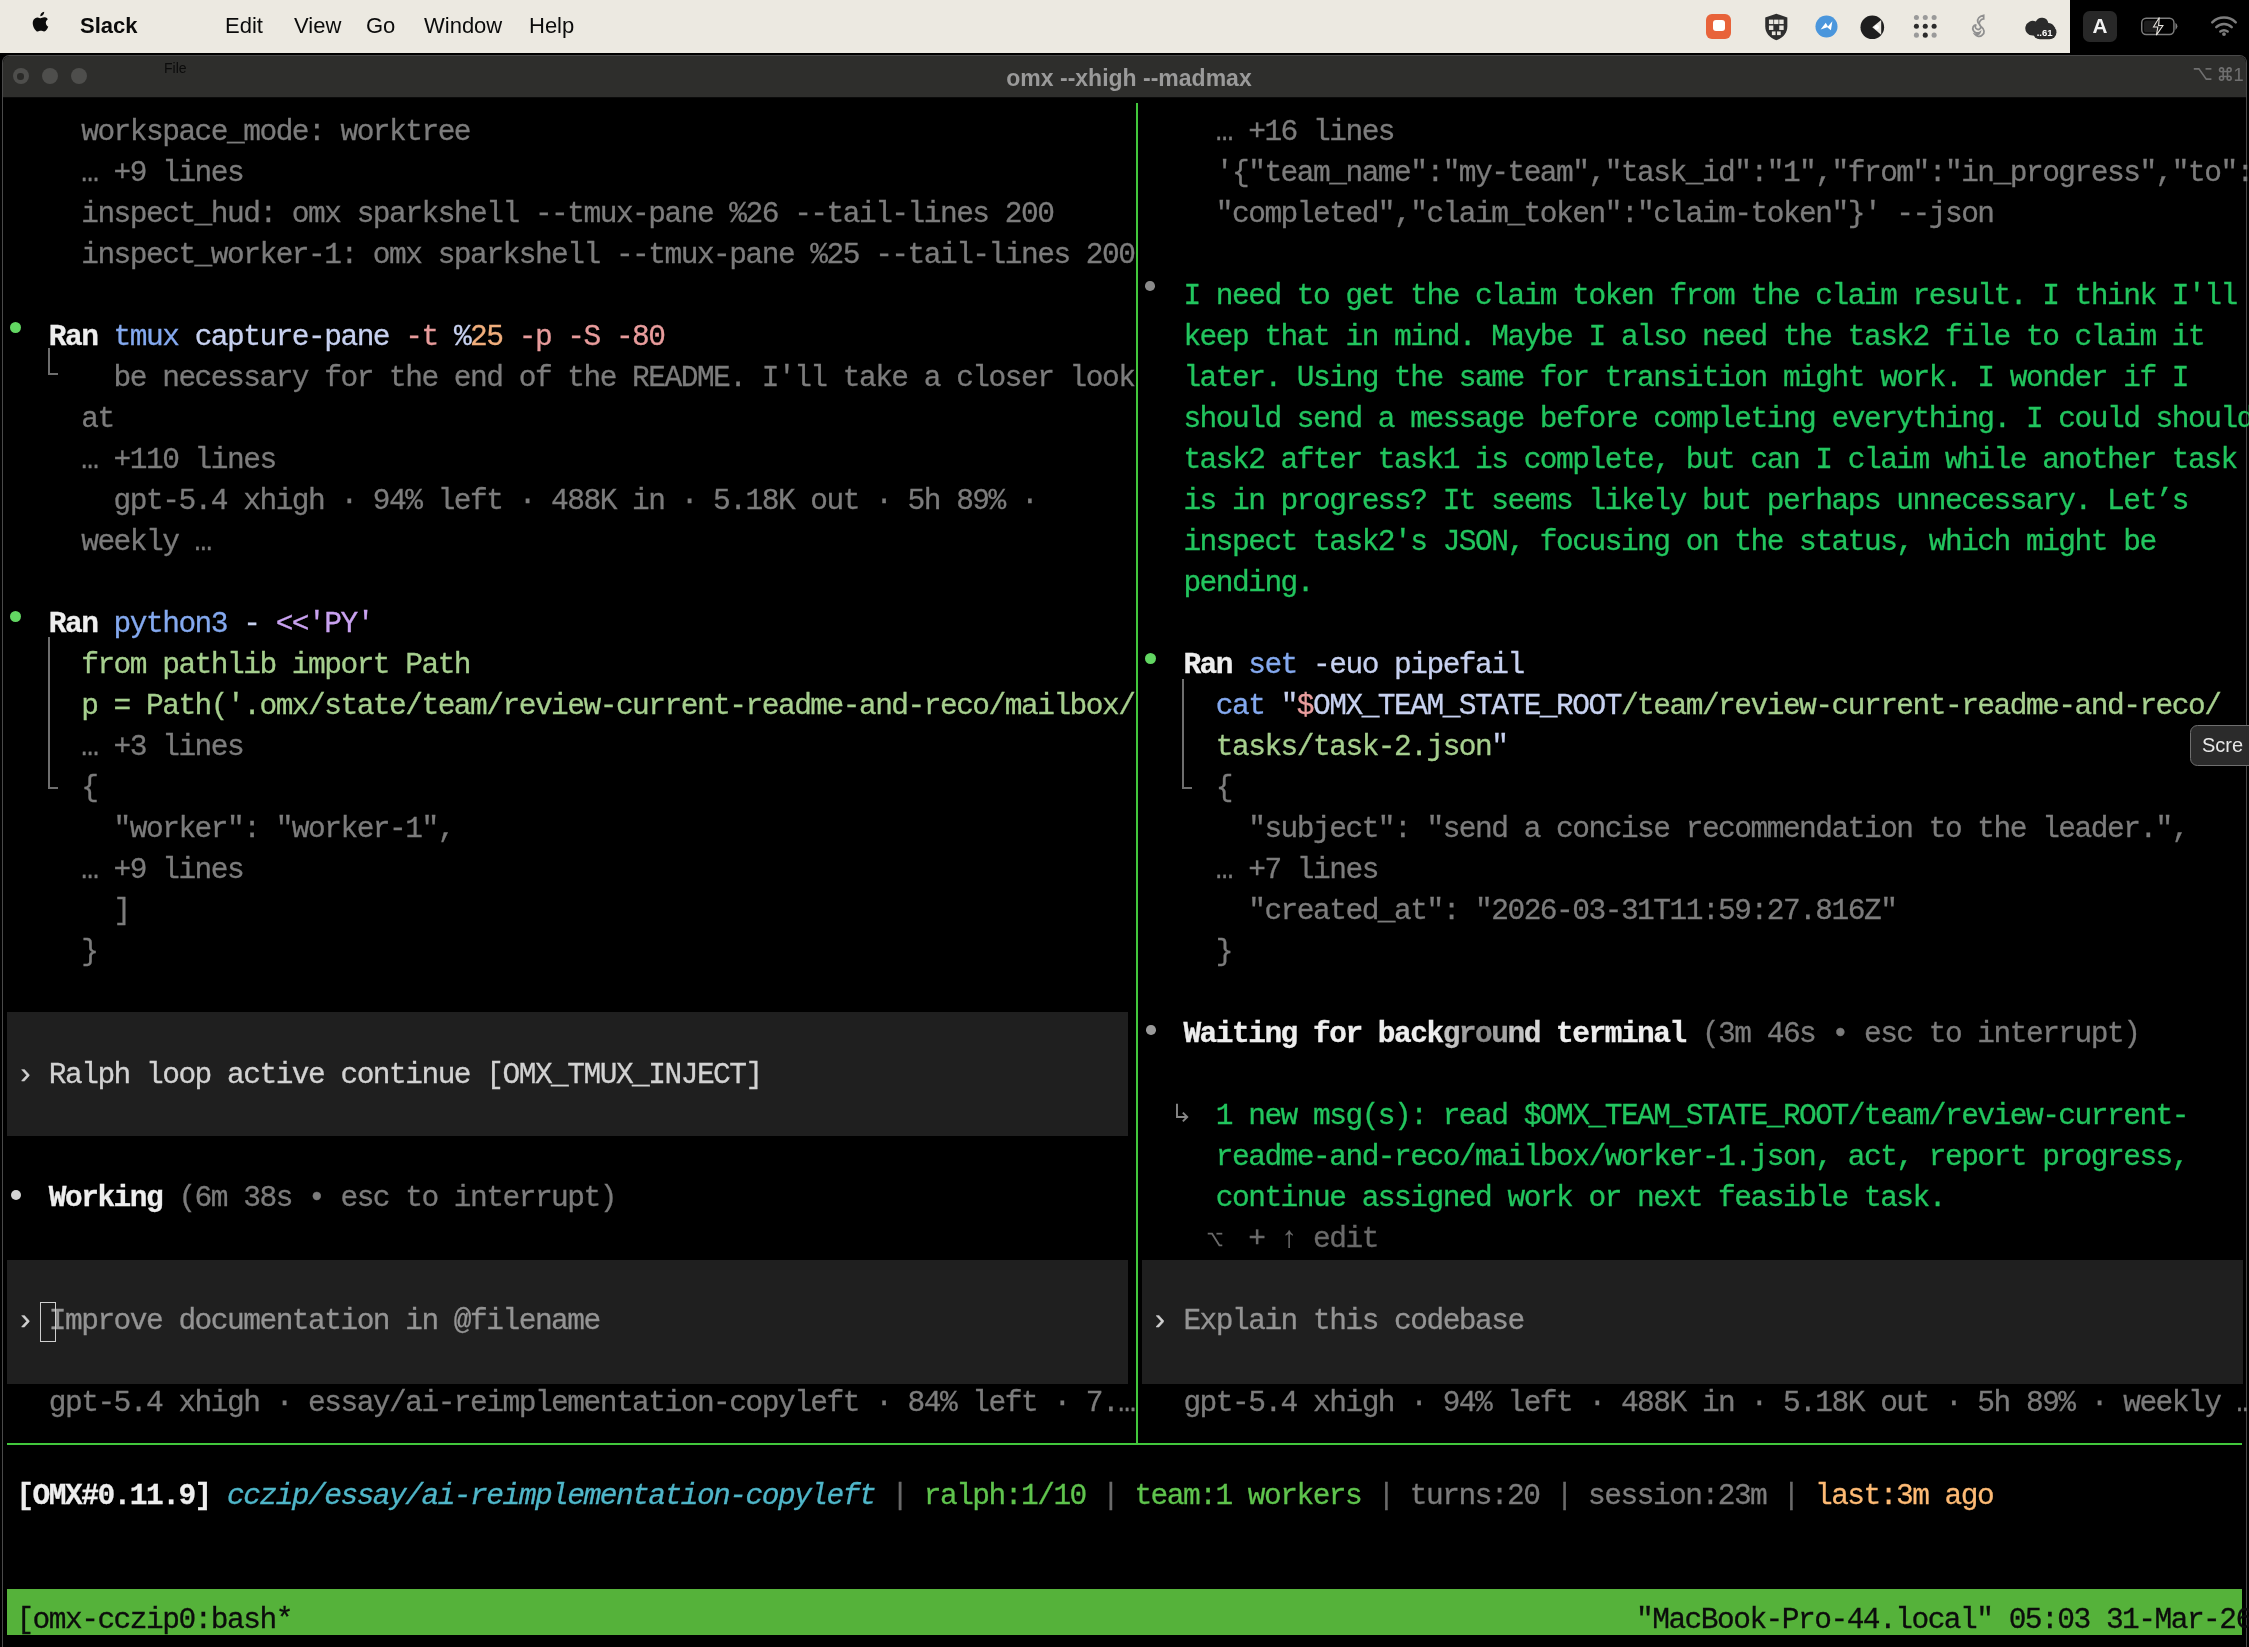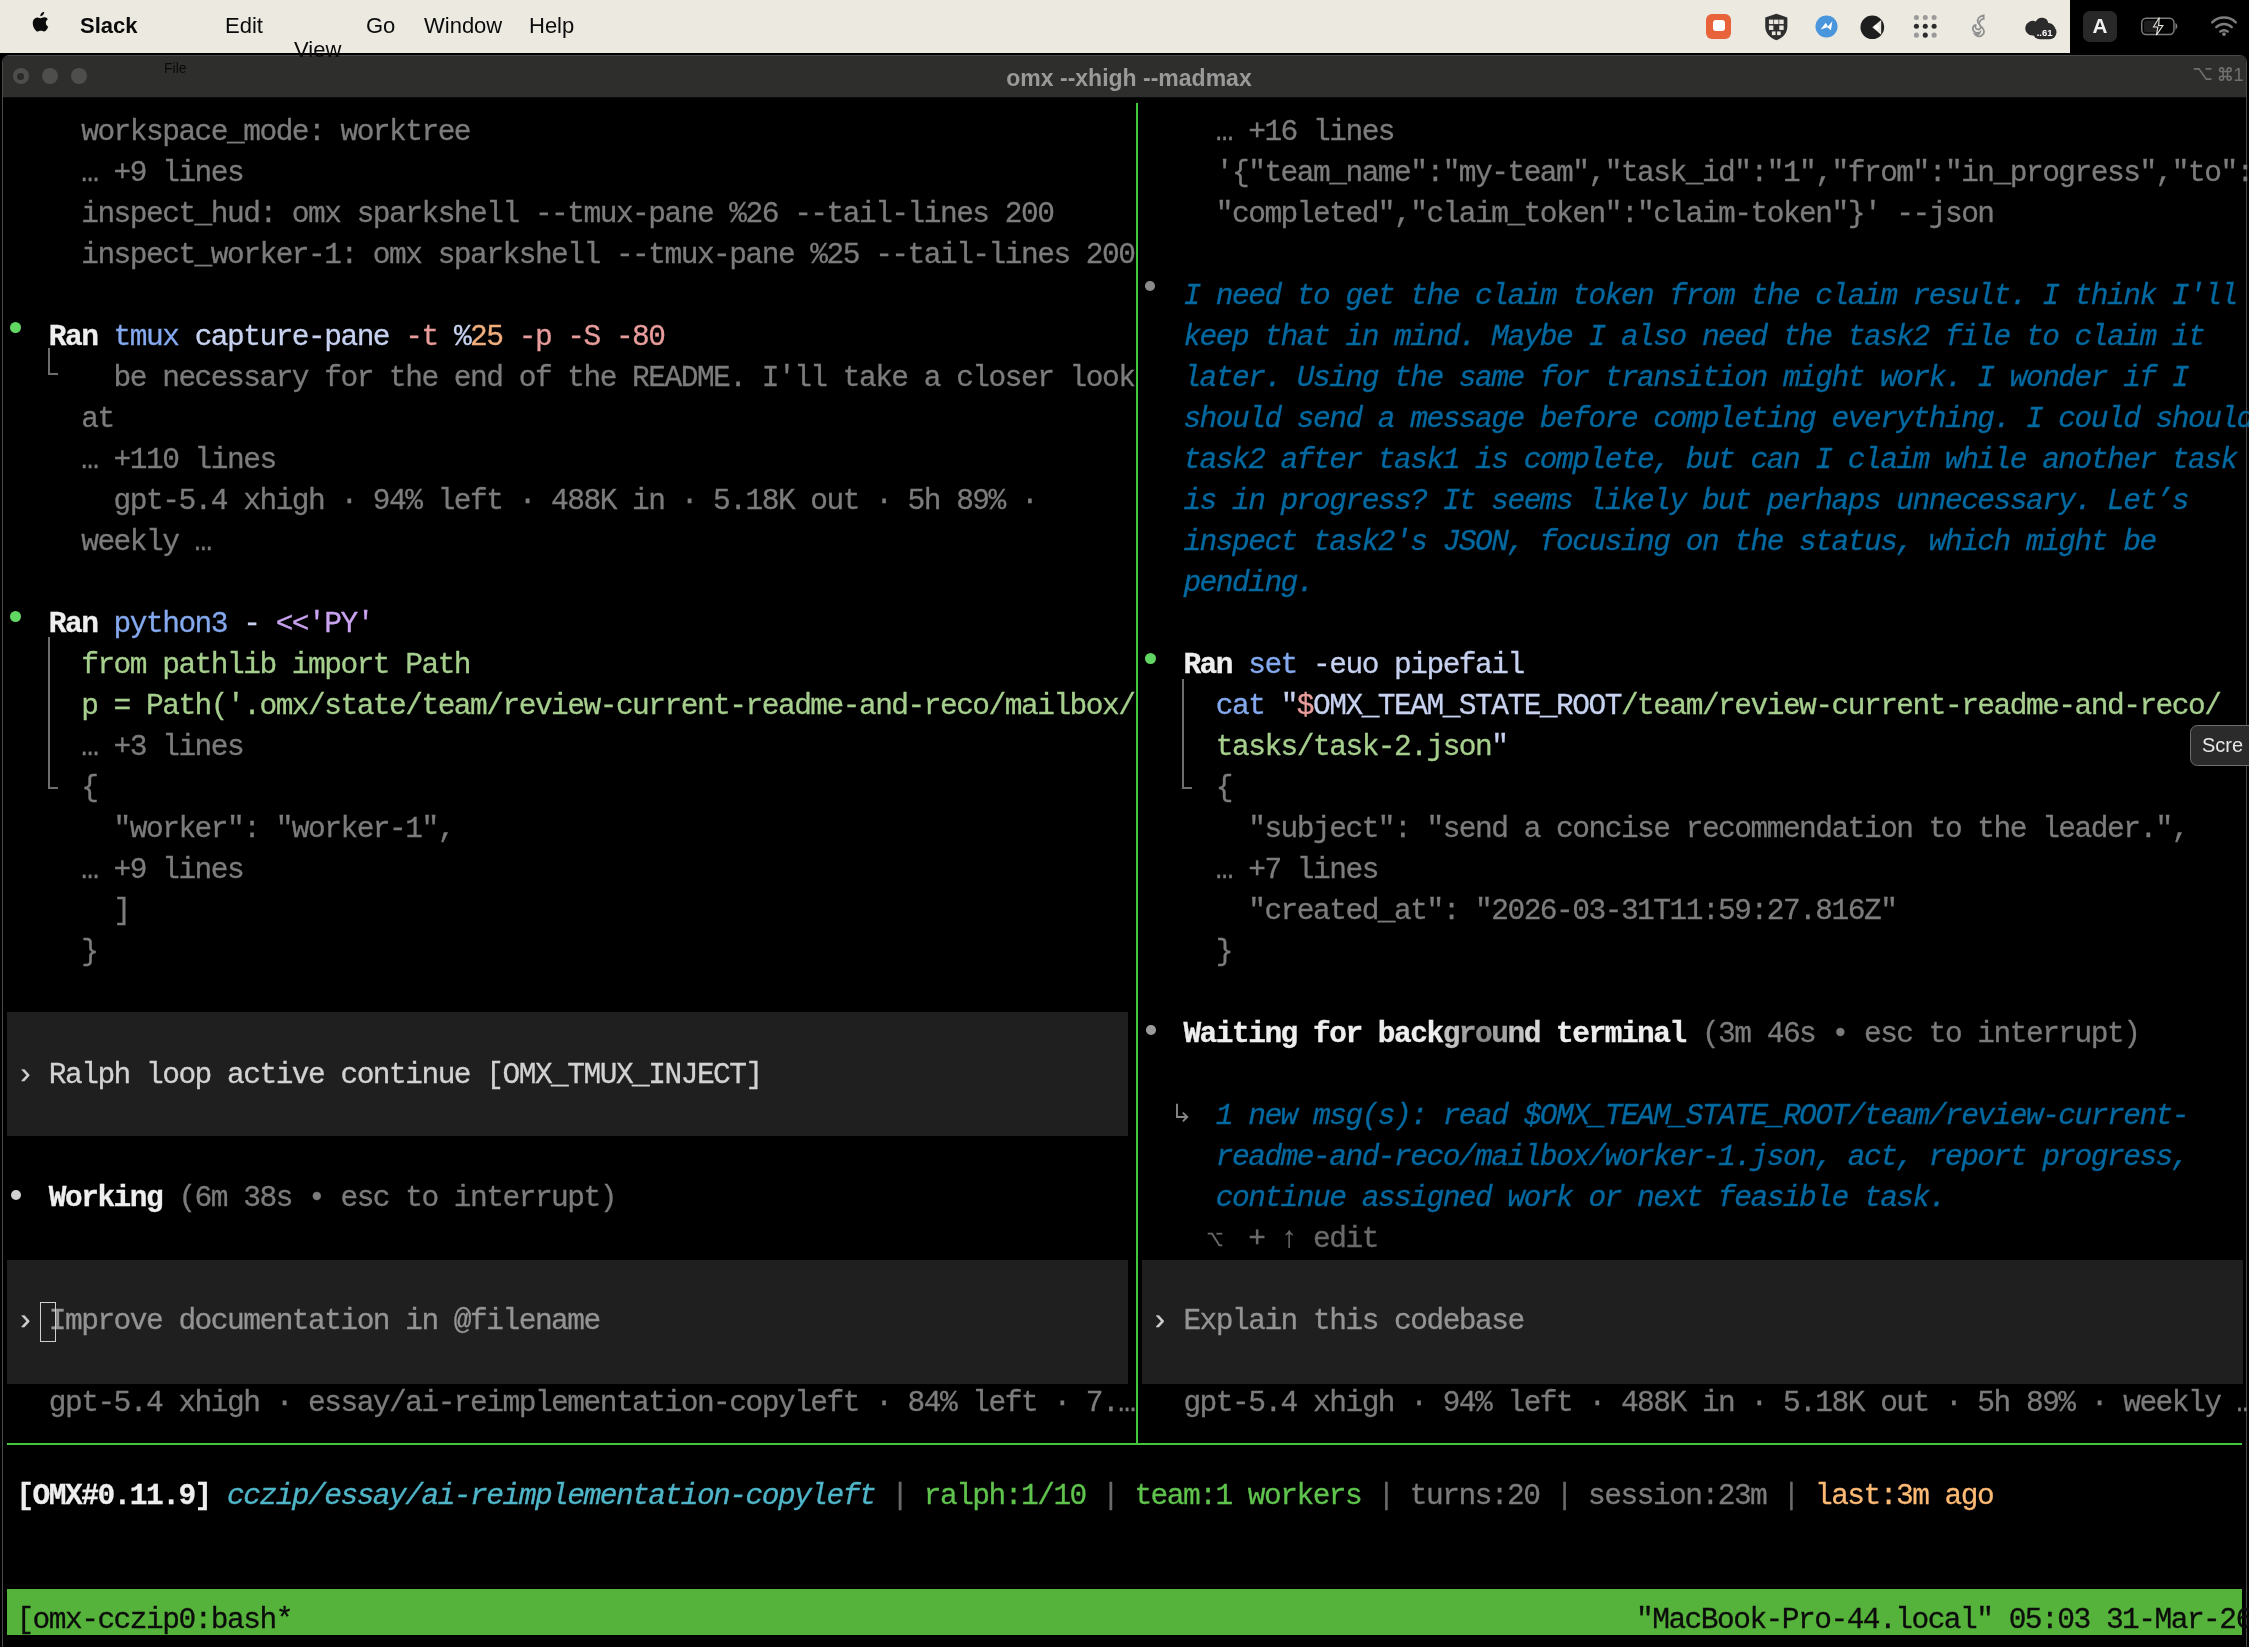--- a/index.html
+++ b/index.html
@@ -1,19 +1,19 @@
 <!DOCTYPE html>
 <html style="font-size:11.8px"><head><meta charset="utf-8"><style>
 * { margin:0; padding:0; box-sizing:border-box; }
 html,body { width:2250px; height:1648px; background:#000; overflow:hidden; position:relative;
   font-family:"Liberation Sans", sans-serif; }
 .mono { font-family:"Liberation Mono", monospace; font-size:29.5px; line-height:41px;
   letter-spacing:-1.5px; white-space:pre; position:absolute; margin:9px; color:#7c7c7c; -webkit-text-stroke:0.3px currentColor; }
 .g { color:#7c7c7c; }
-.gi { color:#0369a1; font-style:italic; }
+.gi { color:#22c55e; }
 .w { color:#eeeeee; font-weight:bold; }
 .bl { color:#84a9ef; }
 .pv { color:#c7d1f0; }
 .pk { color:#e89c9c; }
 .or { color:#f0ae7c; }
 .pu { color:#c9a2f0; }
 .gr { color:#a6cf8e; }
 .cy { color:#4fb6c9;font-style:italic; }
 .sg { color:#5fc34d; }
 .dm { color:#6a6a6a; }
@@ -48,21 +48,21 @@
 </g>
 <text x="56" y="24" font-size="25" fill="#707070" font-family="Liberation Sans">1</text>
   </svg>
 <div class="abs" style="left:0;top:0;width:2070px;height:53px;background:#ece9e1">
     <svg class="abs" style="left:30px;top:11px" width="20.7" height="25" viewBox="0 0 28 34">
 <path fill="#0b0b0b" d="M19.3 8.6c-2.1-.1-3.9 1.2-4.9 1.2-1 0-2.6-1.2-4.3-1.1-2.2 0-4.2 1.3-5.3 3.2-2.3 3.9-.6 9.7 1.6 12.9 1.1 1.6 2.4 3.3 4.1 3.2 1.6-.1 2.3-1 4.2-1 2 0 2.5 1 4.3 1 1.8 0 2.9-1.6 4-3.1 1.2-1.8 1.7-3.6 1.8-3.7-.1 0-3.4-1.3-3.4-5.2 0-3.3 2.7-4.8 2.8-4.9-1.5-2.3-3.9-2.5-4.9-2.5zM17.9 5.1c.9-1.1 1.5-2.6 1.3-4.1-1.3.1-2.9.9-3.8 2-.8 1-1.6 2.5-1.4 4 1.5.1 3-.8 3.9-1.9z"></path>
     </svg>
     <div class="abs" style="left:80px;top:12.5px;font-size:22px;color:#0b0b0b;font-weight:600;">Slack</div>
     <div class="abs" style="left:164px;top:29px;font-size:14px;color:#0b0b0b;margin-top:31px;">File</div>
     <div class="abs" style="left:225px;top:12.5px;font-size:22px;color:#0b0b0b;">Edit</div>
-    <div class="abs" style="left:294px;top:12.5px;font-size:22px;color:#0b0b0b;margin-top:24px;">View</div>
+    <div class="abs" style="left:294px;top:12.5px;font-size:22px;color:#0b0b0b;">View</div>
     <div class="abs" style="left:366px;top:12.5px;font-size:22px;color:#0b0b0b;">Go</div>
     <div class="abs" style="left:424px;top:12.5px;font-size:22px;color:#0b0b0b;">Window</div>
     <div class="abs" style="left:529px;top:12.5px;font-size:22px;color:#0b0b0b;">Help</div>
     <div class="abs" style="left:1706px;top:14px;width:25px;height:25px;background:#e8633a;border-radius:5.9px"></div>
     <div class="abs" style="left:1713px;top:20px;width:11.8px;height:11px;background:#fff;border-radius:3px"></div>
     <div class="abs" style="left:1710px;top:32px;width:5.9px;height:5.9px;background:#e8633a;transform:rotate(12deg)"></div>
     <svg class="abs" style="left:1763px;top:13.3px" width="26.6" height="28" viewBox="0 0 36 38">
 <path fill="#2e2e2e" d="M18 1l15 5v12c0 9-6 16-15 19C9 34 3 27 3 18V6z"></path>
 <g fill="#e9e6df">
         <rect x="8" y="9" width="6" height="6"></rect>

